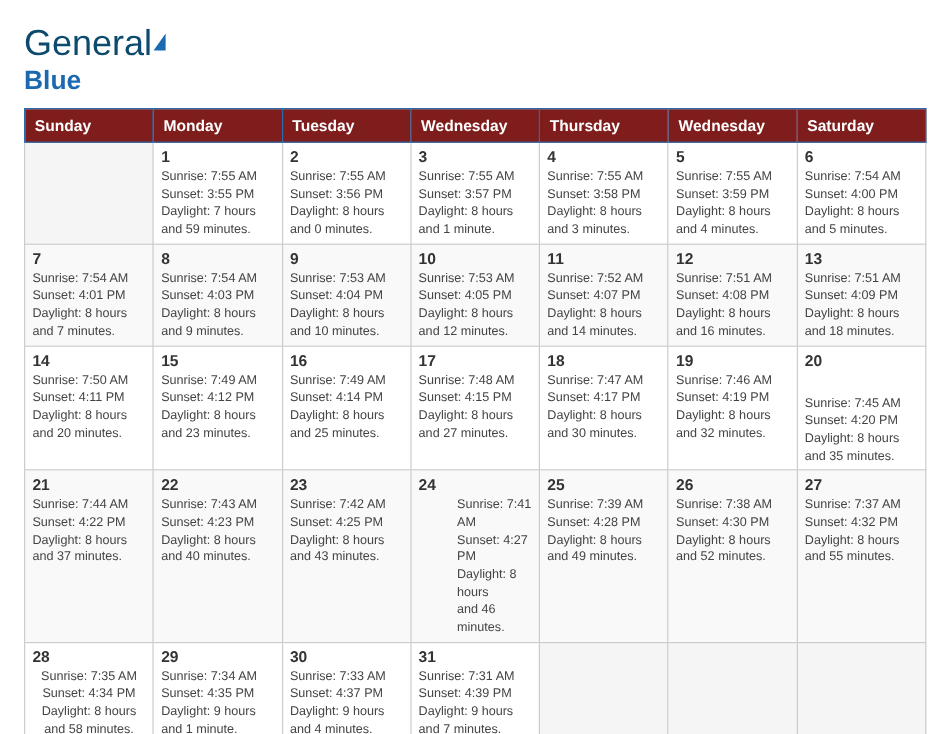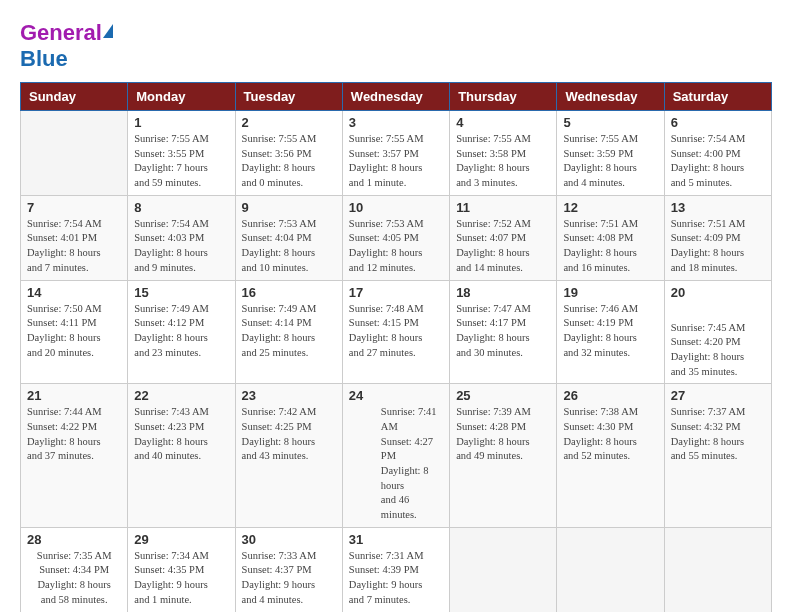--- a/index.html
+++ b/index.html
@@ -63,33 +63,32 @@
       font-size: 13px;
       font-weight: bold;
       color: #333;
       display: block;
       margin-bottom: 2px;
     }
     .day-info {
       color: #444;
       font-size: 10.5px;
       line-height: 1.4;
-      font-family: Liberation Serif, serif;
     }
     .empty-cell {
       background: #f5f5f5 !important;
     }
     .logo-row {
       display: flex;
       align-items: center;
     }
     .logo-general {
-      font-size: 22px;
-      font-weight: bold;
-      color: #a21caf;
+      font-size: 30px;
+      font-weight: normal;
+      color: #0c4a6e;
     }
     .logo-blue-part {
       font-size: 22px;
       font-weight: bold;
       color: #1b6ab0;
     }
     .logo-triangle {
       display: inline-block;
       width: 0;
       height: 0;

